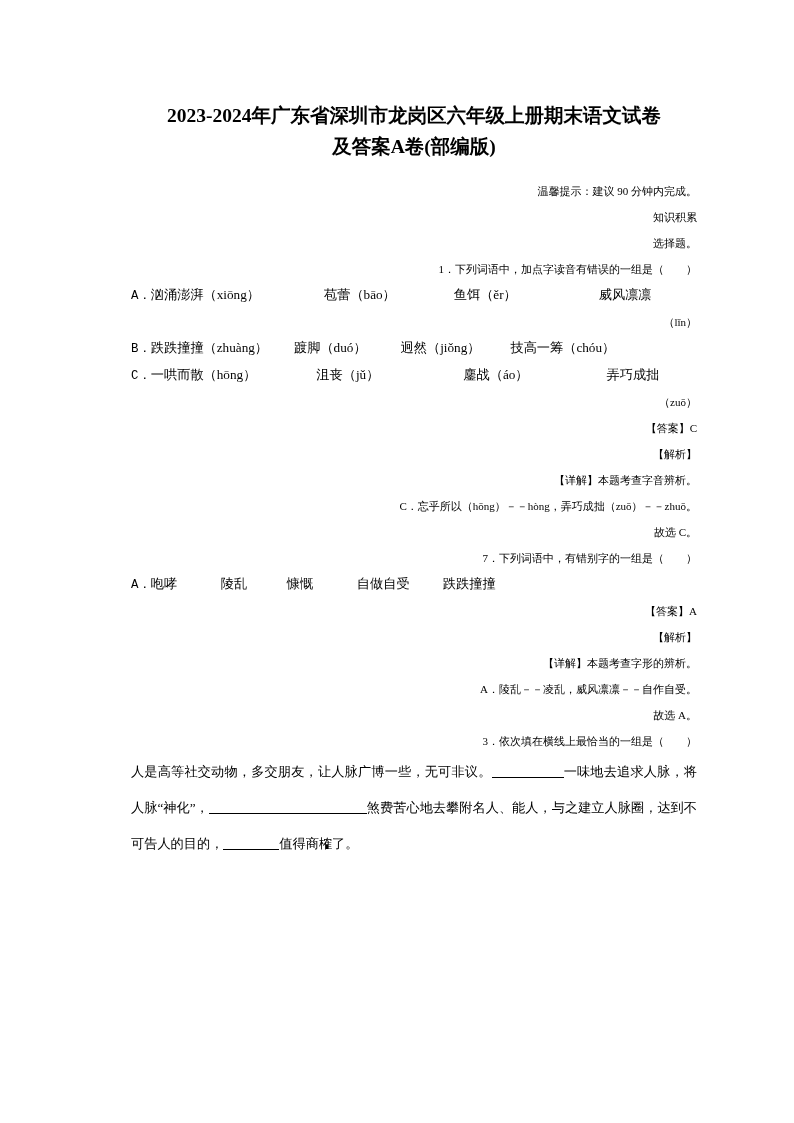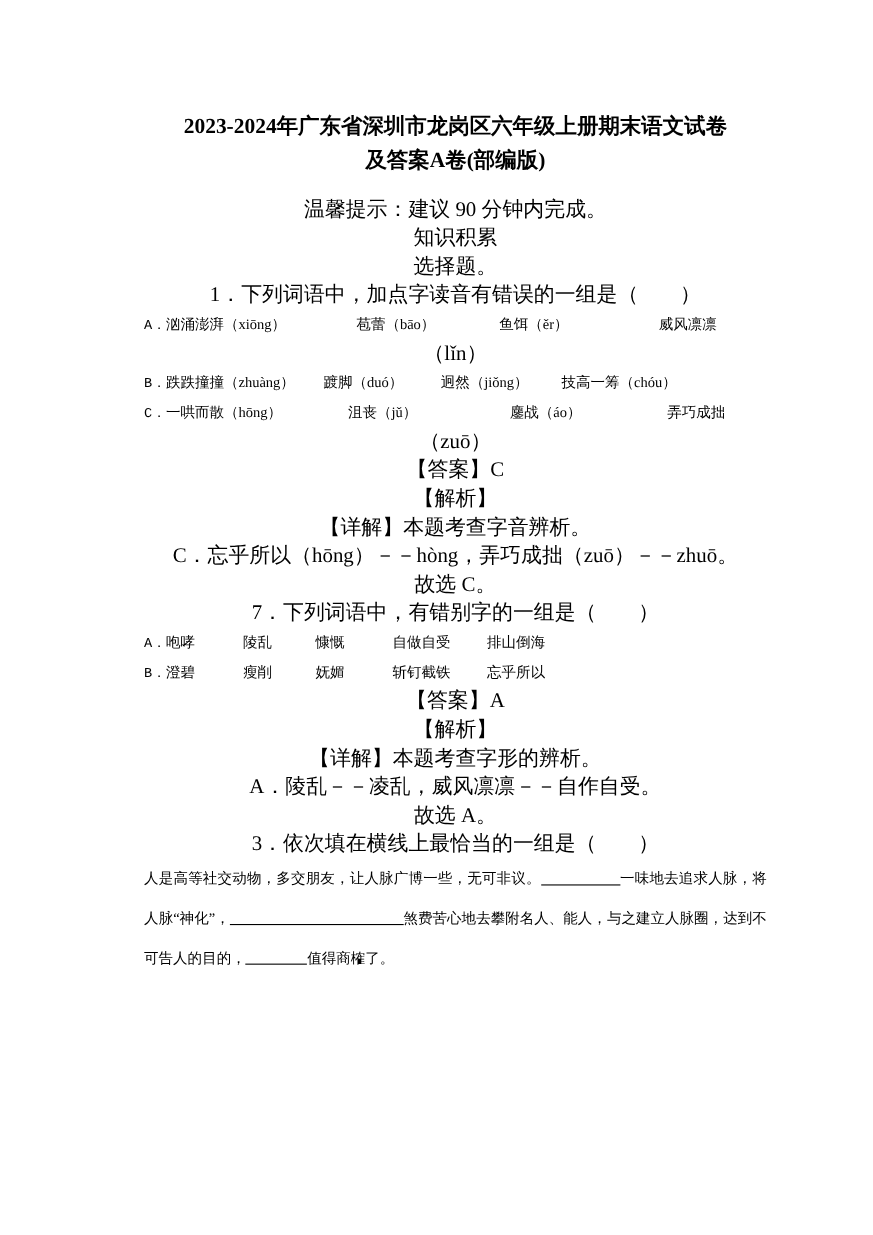--- a/index.html
+++ b/index.html
@@ -38,26 +38,26 @@
     line-height: 31px;
     text-align: center;
     letter-spacing: 0px;
     margin: 0 0 16px 0;
     white-space: normal;
   }
   .doc-title .line2 { display: block; }
 
   
   .ln {
-    font-size: 19px;
+    font-size: 11px;
     line-height: 26px;
     margin: 0;
     white-space: pre-wrap;
     word-break: break-all;
-    text-align: center;
+    text-align: right;
   }
 
   
   .optrow {
     font-size: 13.2px;
     line-height: 26px;
     margin: 0;
     display: block;
     white-space: nowrap;
   }
@@ -117,26 +117,23 @@
 
     <p class="ln">【答案】C</p>
     <p class="ln">【解析】</p>
     <p class="ln">【详解】本题考查字音辨析。</p>
     <p class="ln">C．忘乎所以（hōng）－－hòng，弄巧成拙（zuō）－－zhuō。</p>
     <p class="ln">故选 C。</p>
 
     <p class="ln">7．下列词语中，有错别字的一组是（        ）</p>
 
     <p class="optrow">
-      <span class="opt-lbl">A．</span><span class="cell" style="width:70px"><span>咆哮</span></span><span class="cell" style="width:66px"><span>陵乱</span></span><span class="cell" style="width:70px"><span>慷慨</span></span><span class="cell" style="width:86px"><span>自做自受</span></span><span class="cell">排山倒海</span>
+      <span class="opt-lbl">A．</span><span class="cell" style="width:70px"><span>咆哮</span></span><span class="cell" style="width:66px"><span>陵乱</span></span><span class="cell" style="width:70px"><span>慷慨</span></span><span class="cell" style="width:86px"><span>自做自受</span></span><span class="cell">跌跌撞撞</span>
     </p>
 
-    <p class="optrow">
-      <span class="opt-lbl">B．</span><span class="cell" style="width:70px"><span>澄碧</span></span><span class="cell" style="width:66px"><span>瘦削</span></span><span class="cell" style="width:70px"><span>妩媚</span></span><span class="cell" style="width:86px"><span>斩钉截铁</span></span><span class="cell">忘乎所以</span>
-    </p>
 
 
     <p class="ln">【答案】A</p>
     <p class="ln">【解析】</p>
     <p class="ln">【详解】本题考查字形的辨析。</p>
     <p class="ln">A．陵乱－－凌乱，威风凛凛－－自作自受。</p>
     <p class="ln">故选 A。</p>
 
     <p class="ln">3．依次填在横线上最恰当的一组是（        ）</p>
 

